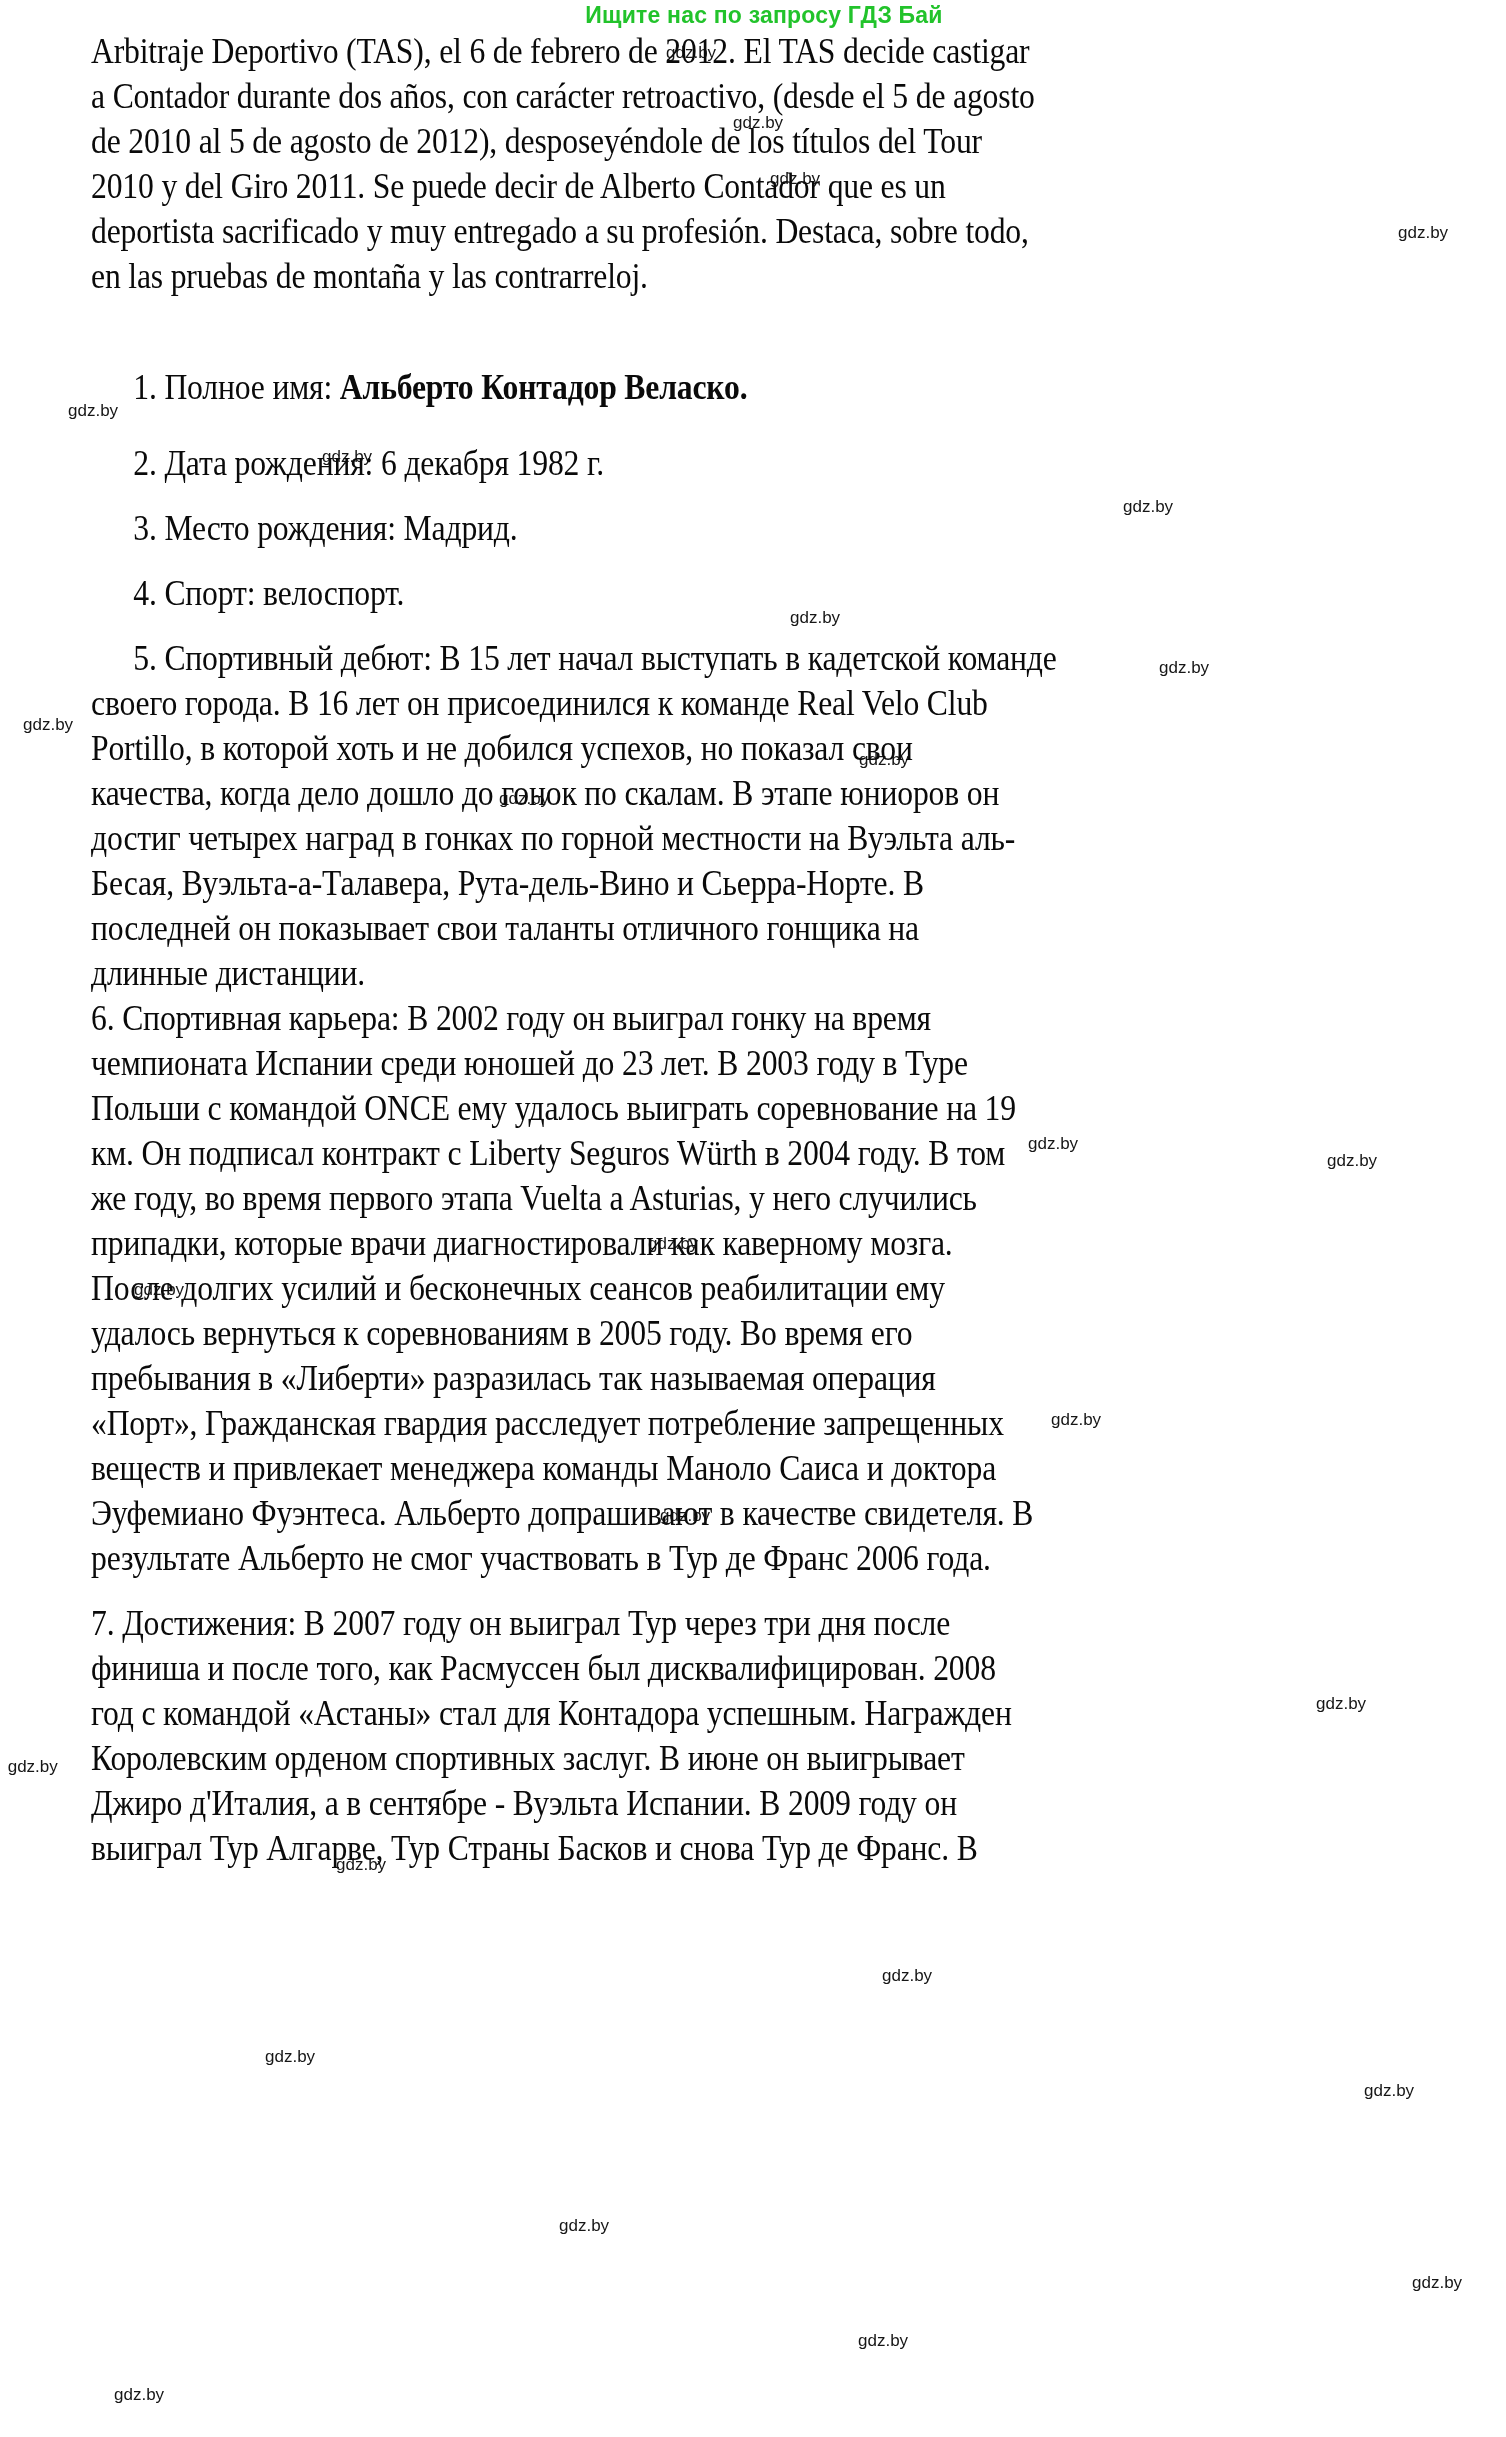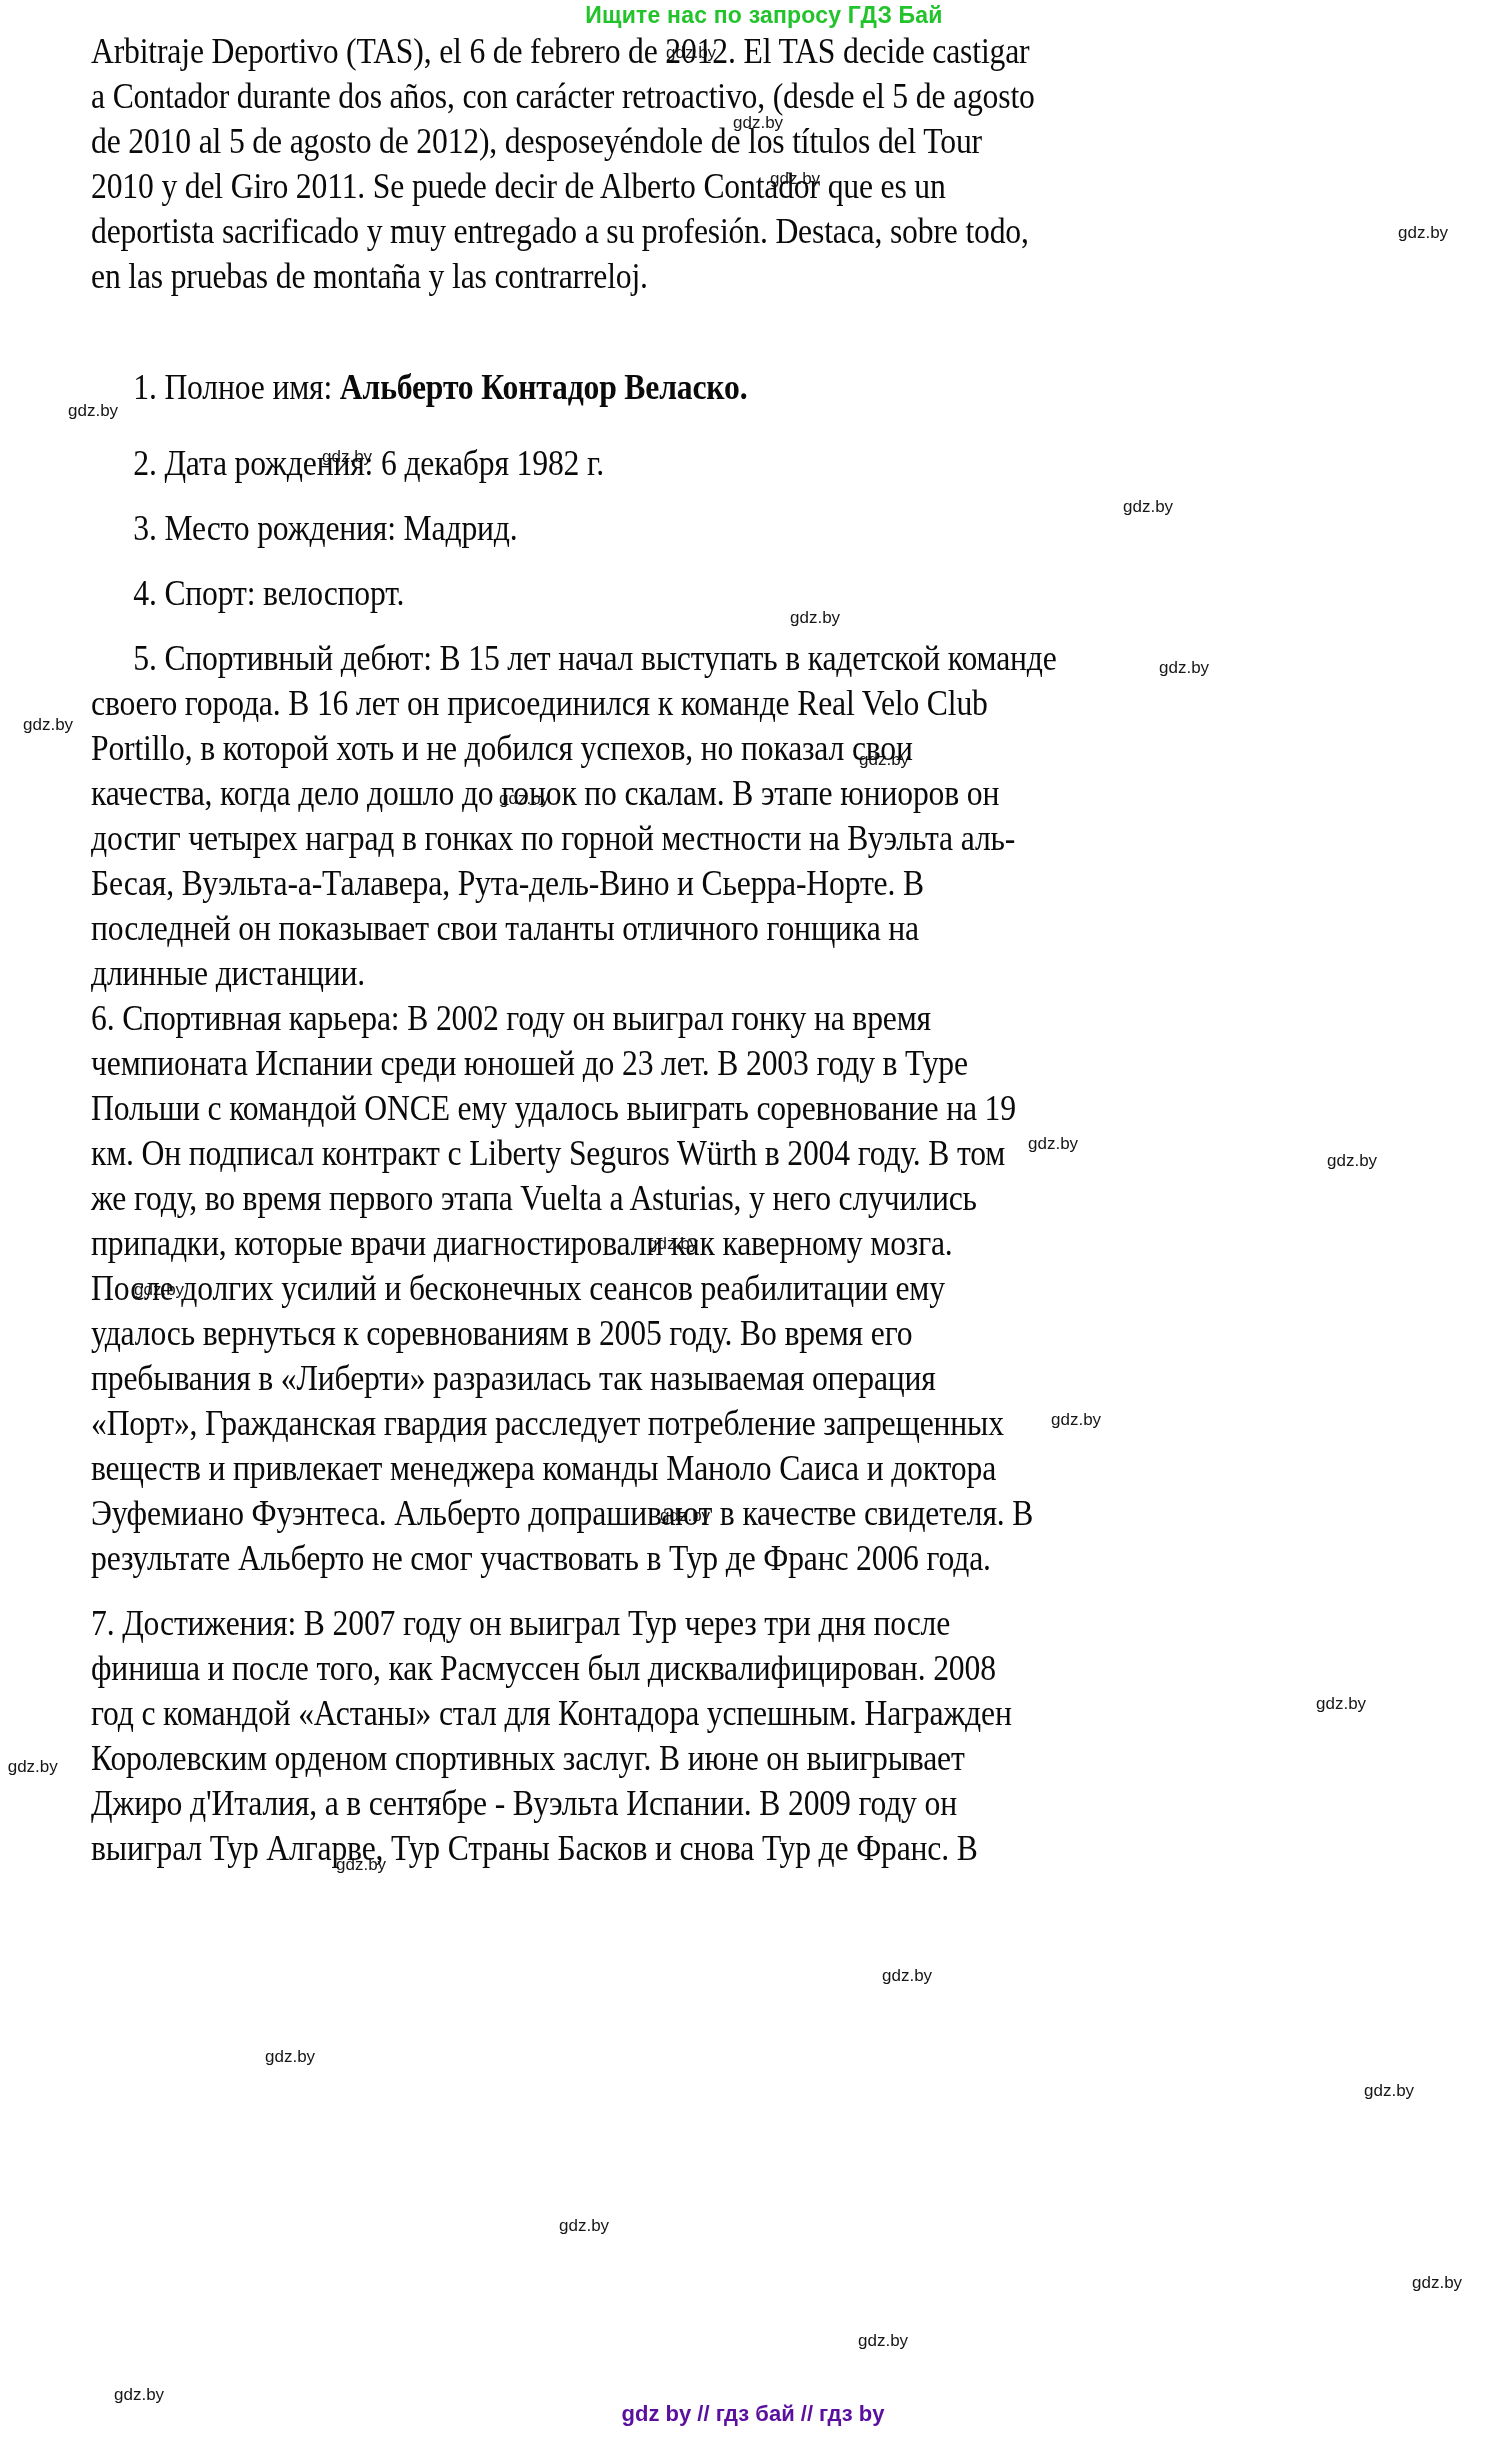--- a/index.html
+++ b/index.html
@@ -200,16 +200,15 @@
   <div class="wm" style="left:7.7px;   top:1757px;">gdz.by</div>
   <div class="wm" style="left:336px;  top:1855px;">gdz.by</div>
   <div class="wm" style="left:882px; top:1966px;">gdz.by</div>
   <div class="wm" style="left:265px;  top:2047px;">gdz.by</div>
   <div class="wm" style="left:1364px; top:2081px;">gdz.by</div>
   <div class="wm" style="left:559px;  top:2216px;">gdz.by</div>
   <div class="wm" style="left:1412px; top:2273px;">gdz.by</div>
   <div class="wm" style="left:858px; top:2331px;">gdz.by</div>
   <div class="wm" style="left:114px;  top:2385px;">gdz.by</div>
 
-  <div class="promo-footer">gdz by  //  гдз бай  //  гдз by</div>
 
 </div>
 
 
 </body></html>

